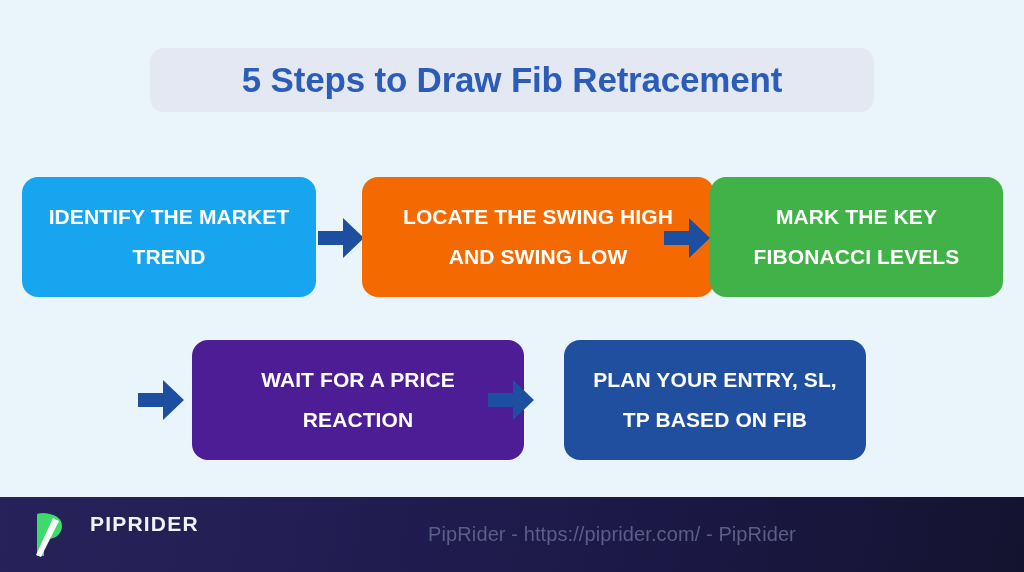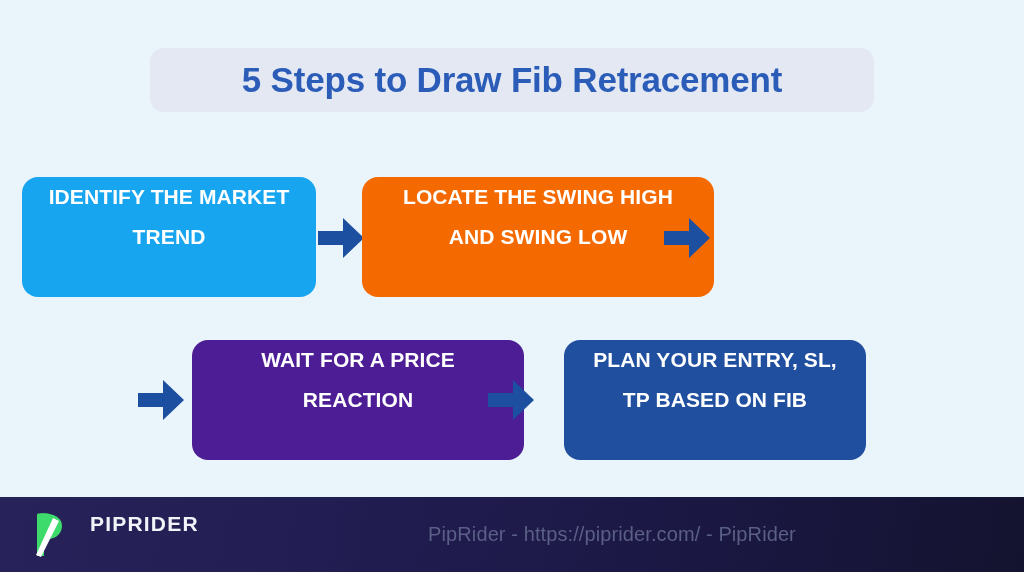--- a/index.html
+++ b/index.html
@@ -31,20 +31,21 @@
     color:#2a5cb8;
     letter-spacing:-0.2px;
     white-space:nowrap;
   }
 
   
   .step-box {
     position:absolute;
     border-radius:16px;
     display:flex;
+    align-items:center;
     justify-content:center;
     text-align:center;
     padding:0 16px;
   }
   .step-label {
     color:#ffffff;
     font-size:21px;
     font-weight:bold;
     line-height:1.9;
     letter-spacing:0.1px;
@@ -122,20 +123,23 @@
   <div class="step-box" id="step-2">
     <span class="step-label">LOCATE THE SWING HIGH AND SWING LOW</span>
   </div>
 
   <span class="arrow" id="arrow-2">
     <svg viewBox="0 0 46 40" width="46" height="40" aria-hidden="true">
       <polygon points="0,13 25,13 25,0 46,20 25,40 25,27 0,27" fill="#1d4fa0"></polygon>
     </svg>
   </span>
 
+  <div class="step-box" id="step-3">
+    <span class="step-label">MARK THE KEY FIBONACCI LEVELS</span>
+  </div>
 
   <span class="arrow" id="arrow-3">
     <svg viewBox="0 0 46 40" width="46" height="40" aria-hidden="true">
       <polygon points="0,13 25,13 25,0 46,20 25,40 25,27 0,27" fill="#1d4fa0"></polygon>
     </svg>
   </span>
 
   <div class="step-box" id="step-4">
     <span class="step-label">WAIT FOR A PRICE REACTION</span>
   </div>

